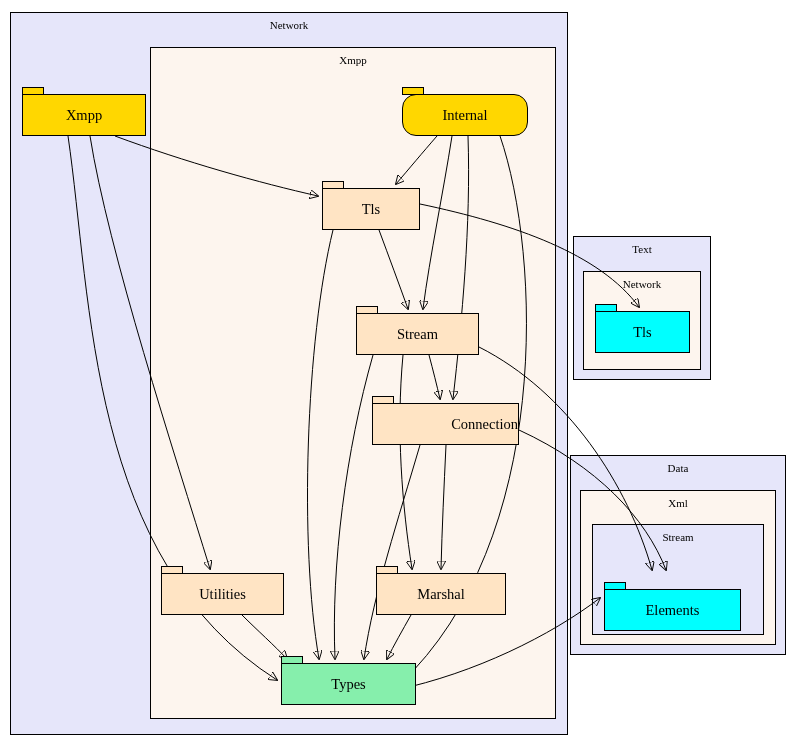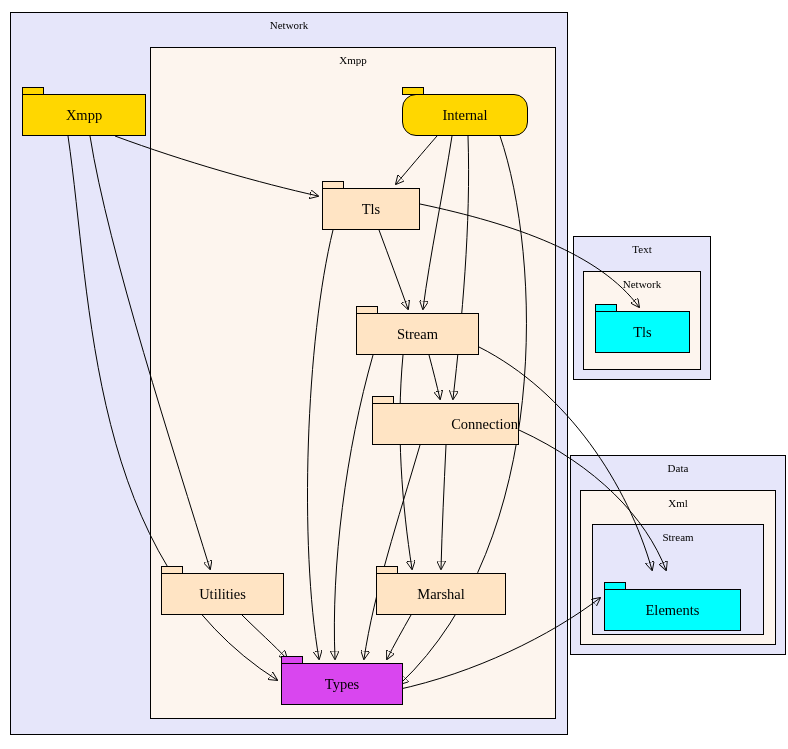--- a/index.html
+++ b/index.html
@@ -109,21 +109,21 @@
   <div class="node" style="left: 161px; top: 573px; width: 123px; height: 42px; background-color: rgb(255, 228, 196);">
     <span class="tab"></span>
     <span class="node-label">Utilities</span>
   </div>
 
   <div class="node" style="left: 376px; top: 573px; width: 130px; height: 42px; background-color: rgb(255, 228, 196);">
     <span class="tab"></span>
     <span class="node-label">Marshal</span>
   </div>
 
-  <div class="node" style="left: 281px; top: 663px; width: 122px; height: 42px; background-color: #d946ef; align-items: center;">
+  <div class="node" style="left: 281px; top: 663px; width: 135px; height: 42px; background-color: #86efac; align-items: center;">
     <span class="tab"></span>
     <span class="node-label">Types</span>
   </div>
 
   <div class="node" style="left: 595px; top: 311px; width: 95px; height: 42px; background-color: rgb(0, 255, 255);">
     <span class="tab"></span>
     <span class="node-label">Tls</span>
   </div>
 
   <div class="node" style="left: 604px; top: 574px; width: 137px; height: 42px; background-color: rgb(0, 255, 255); margin-top: 15px;">

